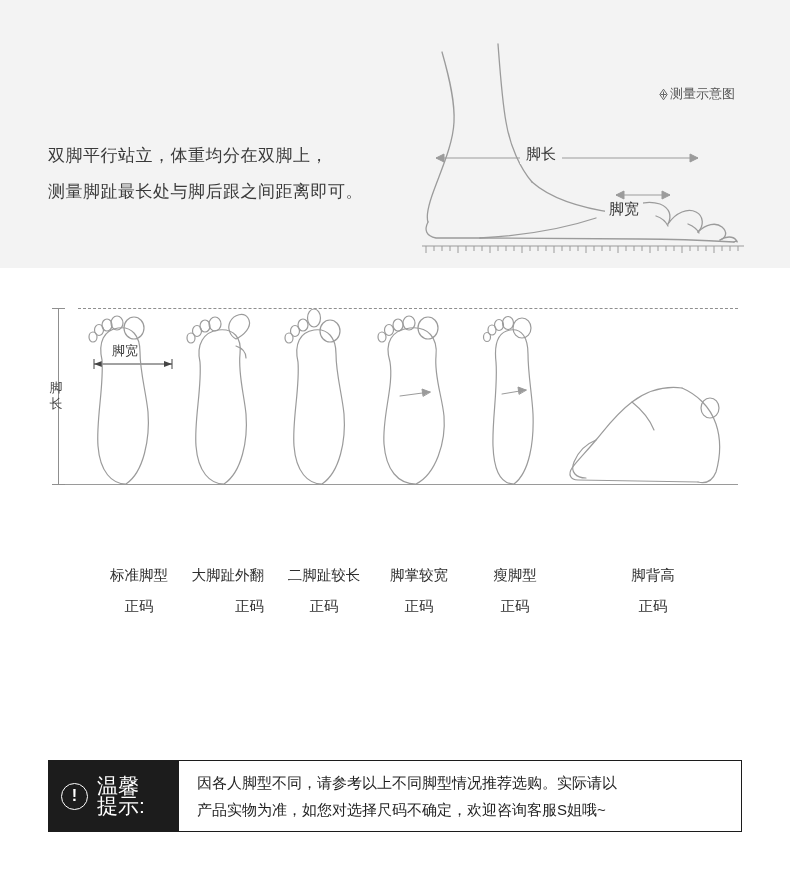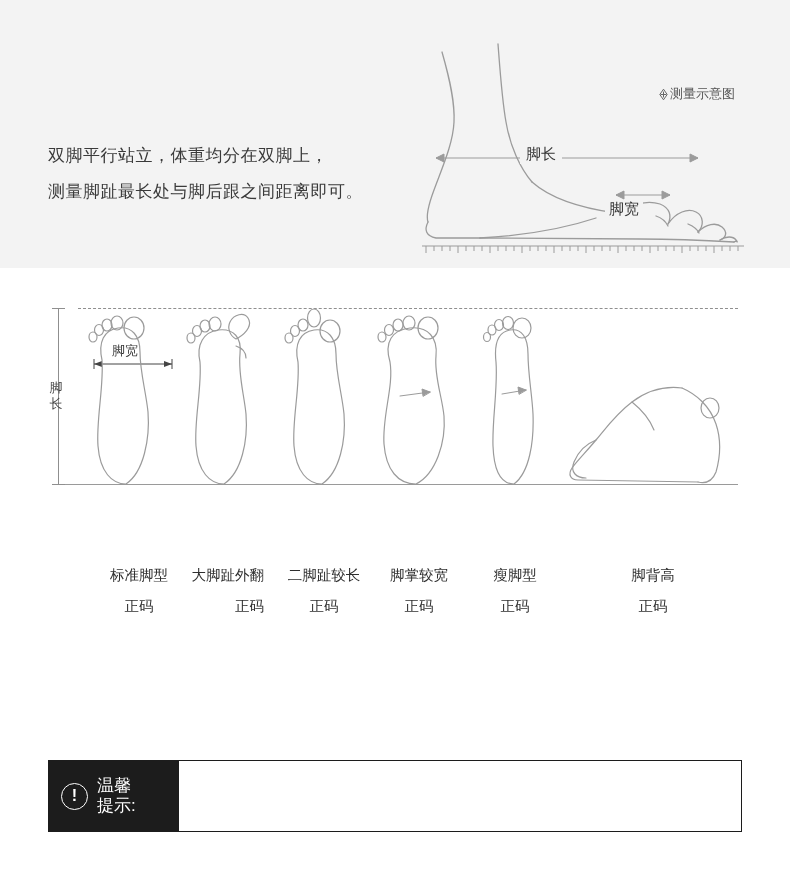--- a/index.html
+++ b/index.html
@@ -124,21 +124,21 @@
     padding-left:12px;
     gap:9px;
   }
   .excl{
     width:25px;height:25px;border-radius:50%;
     border:1.6px solid #fff;
     display:flex;align-items:center;justify-content:center;
     font-size:16px;line-height:1;flex:none;
     font-weight:bold;
   }
-  .tip-left-text{font-size:17px;line-height:20px;}
+  .tip-left-text{font-size:21px;line-height:20px;}
   .tip-right{
     flex:1;display:flex;flex-direction:column;justify-content:center;
     padding-left:18px;
     font-size:15px;color:#1f1f1f;line-height:27px;
   }
 </style>
 </head>
 <body>
 
 <div class="page">
@@ -363,16 +363,18 @@
 
   <div class="tipbar">
     <div class="tip-left">
       <div class="excl">!</div>
       <div class="tip-left-text">
         <div>温馨</div>
         <div>提示:</div>
       </div>
     </div>
     <div class="tip-right">
+      <div>因各人脚型不同，请参考以上不同脚型情况推荐选购。实际请以</div>
+      <div>产品实物为准，如您对选择尺码不确定，欢迎咨询客服S姐哦~</div>
     </div>
   </div>
 
 </div>
 
 </body></html>

